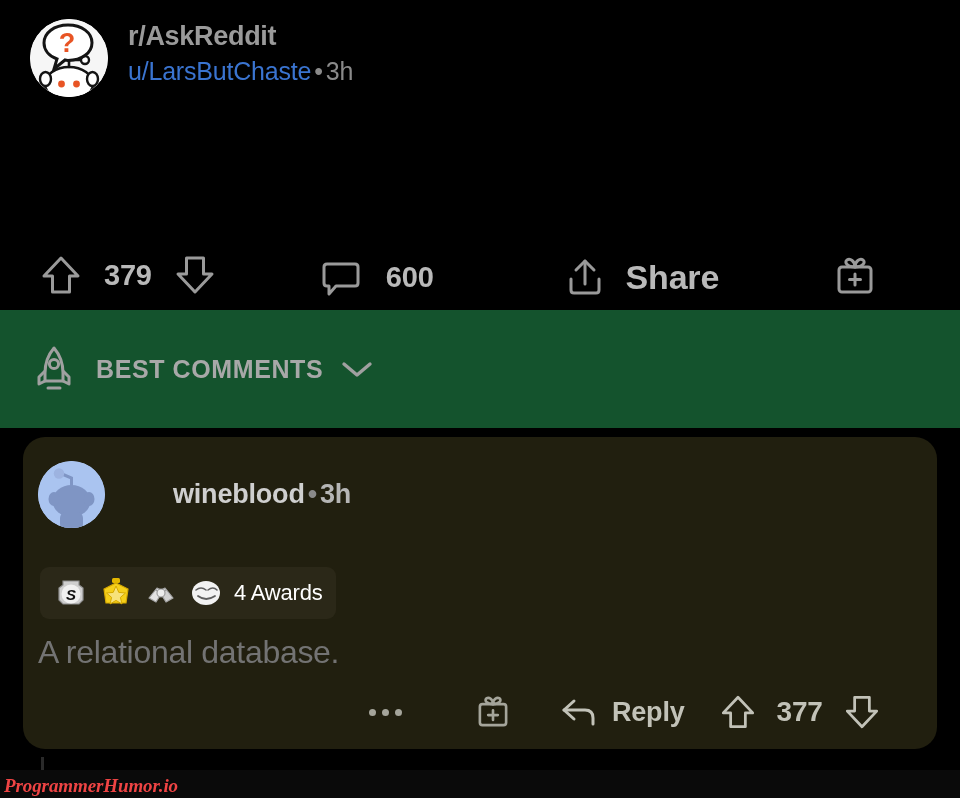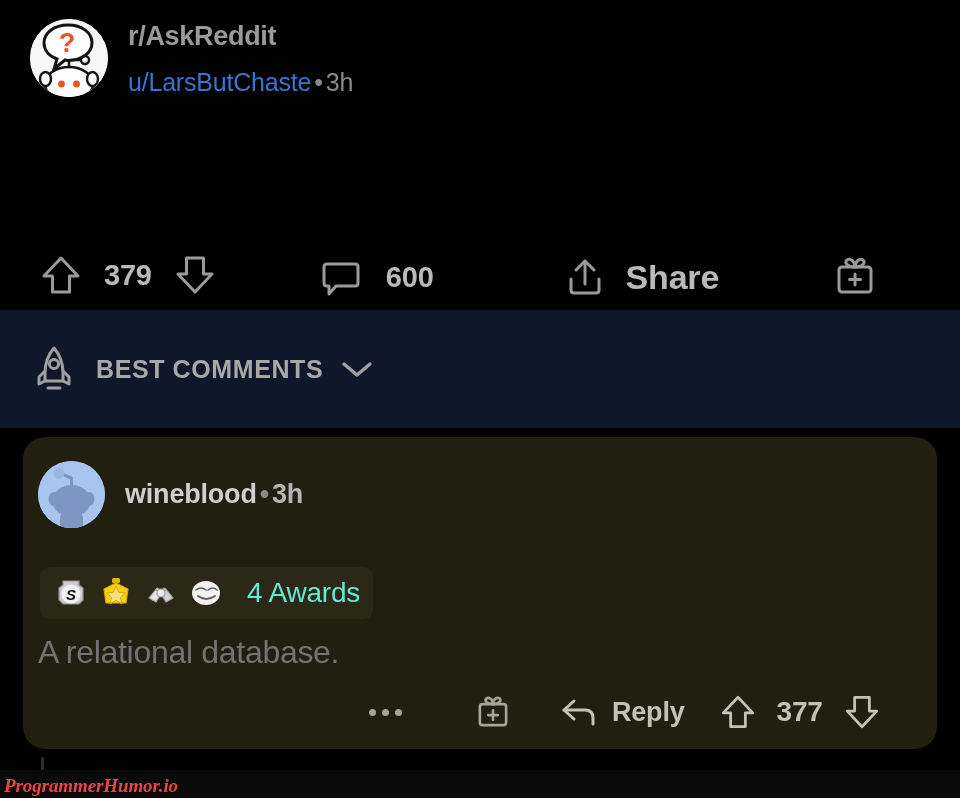--- a/index.html
+++ b/index.html
@@ -50,21 +50,21 @@
     padding-top: 4px;
     display: flex;
     flex-direction: column;
     line-height: 1.0;
   }
   .sub-name {
     font-size: 27px;
     font-weight: bold;
     color: #9a9a9a;
     letter-spacing: -0.3px;
-    margin-bottom: 20px;
+    margin-bottom: 9px;
   }
   .author-line {
     font-size: 25px;
     color: #8a8a8a;
     letter-spacing: -0.2px;
     white-space: nowrap;
   }
   .author-name { color: #3a74d0; }
   .dot-sep { color: #8a8a8a; padding: 0 3px; }
   .age { color: #8a8a8a; }
@@ -107,21 +107,21 @@
   }
   .gap-22 { width: 22px; }
   .gap-18 { width: 18px; }
 
   
   .sort-bar {
     position: absolute;
     left: 0; top: 310px;
     width: 960px;
     height: 118px;
-    background: #0f172a;
+    background: #14532d;
     display: flex;
     align-items: center;
   }
   .sort-inner {
     display: flex;
     align-items: center;
     margin-left: 30px;
   }
   .sort-label {
     font-size: 25px;
@@ -180,24 +180,24 @@
     box-sizing: border-box;
   }
   .award-ico {
     width: 36px; height: 36px;
     margin-right: 9px;
     flex: 0 0 auto;
     display: flex; align-items: center; justify-content: center;
   }
   .award-ico svg { display:block; }
   .awards-count {
-    font-size: 28px;
-    color: #5eead4;
-    letter-spacing: -0.2px;
-    margin-left: 14px;
+    font-size: 22px;
+    color: #ffffff;
+    letter-spacing: -0.2px;
+    margin-left: 1px;
     white-space: nowrap;
   }
 
   .comment-body {
     position: absolute;
     left: 38px; top: 634px;
     font-size: 32px;
     color: #737373;
     letter-spacing: -0.3px;
     white-space: nowrap;
@@ -370,21 +370,21 @@
       <span class="chev">
         <svg width="34" height="22" viewBox="0 0 34 22">
           <path d="M4 6 L17 17 L30 6" fill="none" stroke="#a0a0a0" stroke-width="3.4" stroke-linecap="round" stroke-linejoin="round"></path>
         </svg>
       </span>
     </div>
   </div>
 
   <div class="comment-card"></div>
 
-  <div class="comment-head" style="position:absolute; left:38px; top:461px;">
+  <div class="comment-head" style="position:absolute; left:38px; top:461px;gap:48px;">
     <div class="user-avatar">
       <svg viewBox="0 0 67 67" xmlns="http://www.w3.org/2000/svg">
         <circle cx="33.5" cy="33.5" r="33.5" fill="#aac4f0"></circle>
         <g fill="#7f95c4">
           <ellipse cx="33.5" cy="40" rx="19" ry="16"></ellipse>
           <ellipse cx="16" cy="38" rx="5.5" ry="7"></ellipse>
           <ellipse cx="51" cy="38" rx="5.5" ry="7"></ellipse>
           <rect x="22" y="51" width="23" height="18" rx="6"></rect>
         </g>
         <path d="M33.5 25 L33.5 17 L24 13" fill="none" stroke="#7f95c4" stroke-width="3" stroke-linecap="round"></path>

